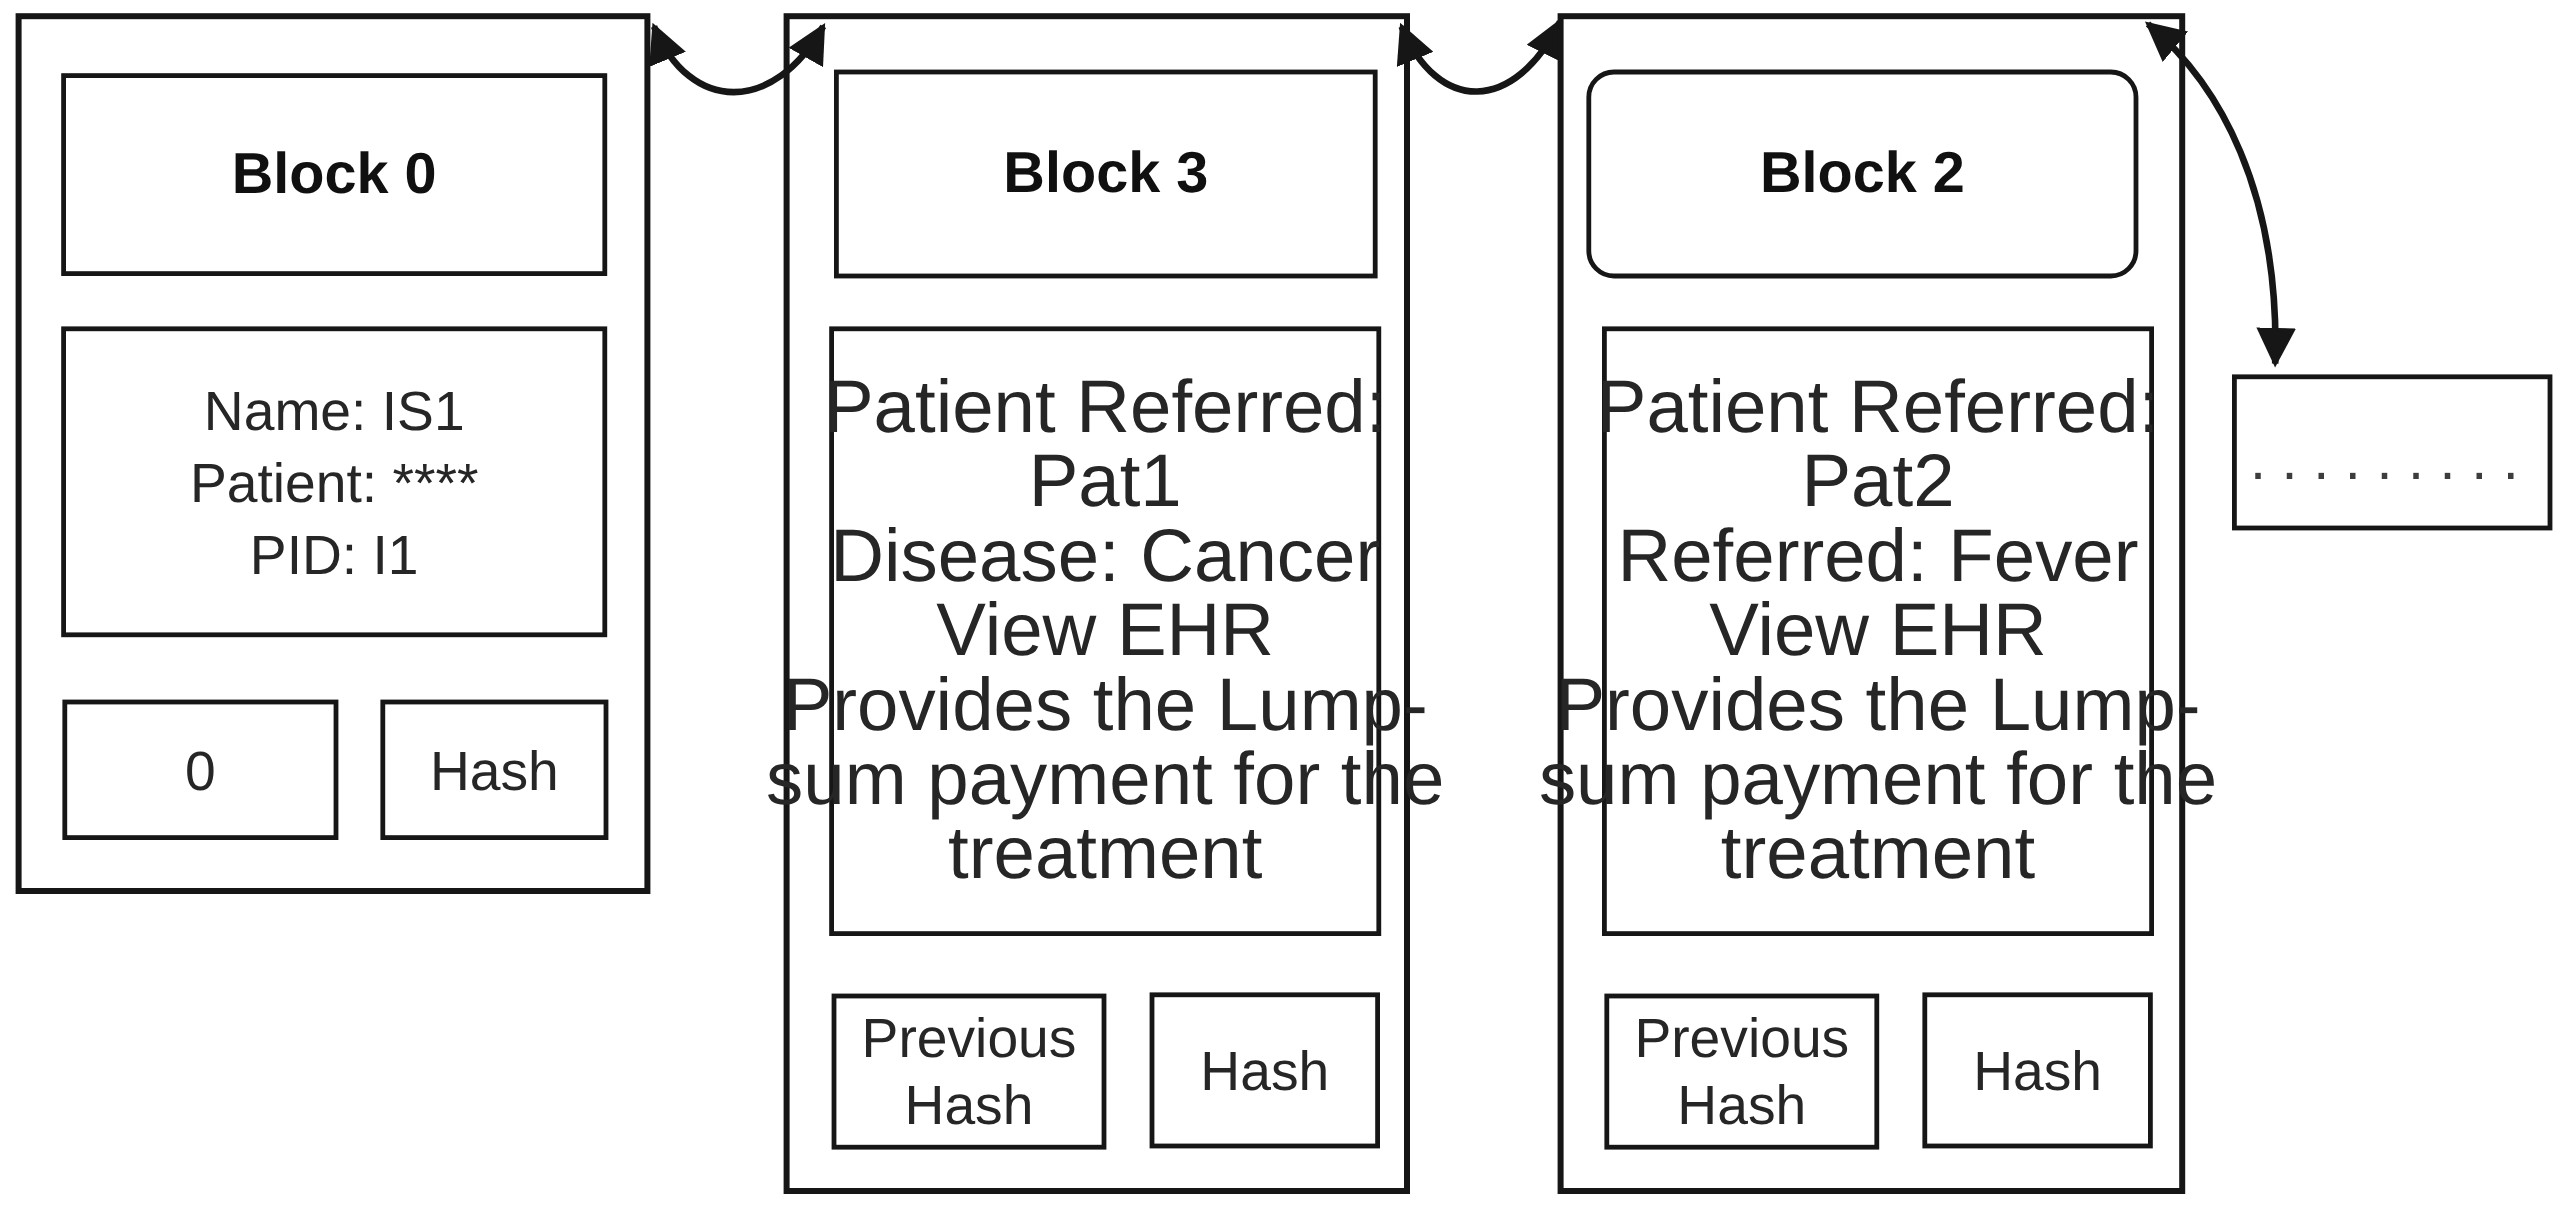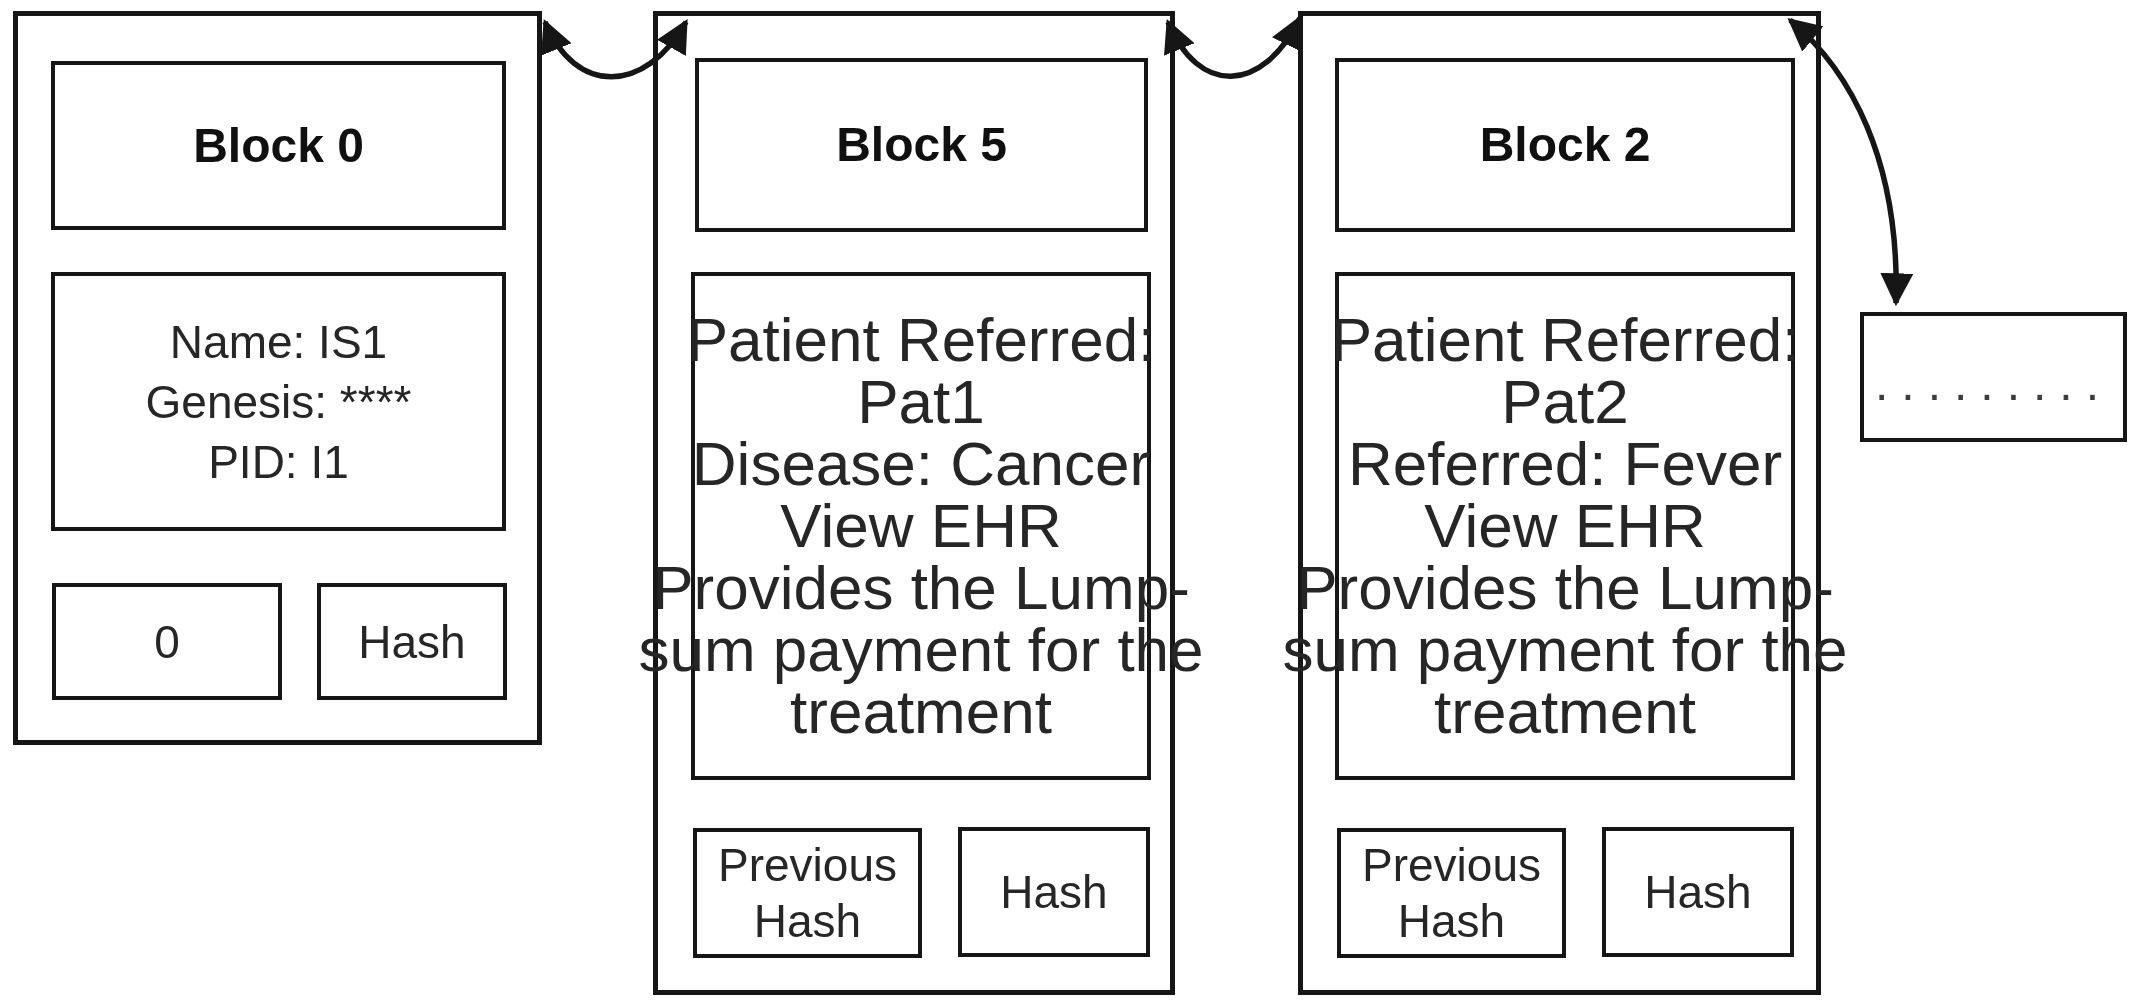--- a/index.html
+++ b/index.html
@@ -51,21 +51,21 @@
   #b0-prev{left:34px;top:567px;width:230px;height:117px;}
   #b0-hash{left:299px;top:567px;width:190px;height:117px;}
   
   #b1{left:653px;top:11px;width:522px;height:984px;}
   #b1-title{left:37px;top:42px;width:453px;height:174px;}
   #b1-content{left:33px;top:256px;width:460px;height:508px;}
   #b1-prev{left:35px;top:812px;width:229px;height:130px;}
   #b1-hash{left:300px;top:811px;width:192px;height:130px;}
   
   #b2{left:1298px;top:11px;width:523px;height:984px;}
-  #b2-title{left:32px;top:42px;width:460px;height:174px;}
+  #b2-title{left:19px;top:42px;width:460px;height:174px;border-radius:23px;}
   #b2-content{left:32px;top:256px;width:460px;height:508px;}
   #b2-prev{left:34px;top:812px;width:229px;height:130px;}
   #b2-hash{left:299px;top:811px;width:192px;height:130px;}
   
   #cont{left:1860px;top:312px;width:267px;height:130px;}
   
   #arrows{position:absolute;left:0;top:0;width:2138px;height:1005px;pointer-events:none;}
   #arrows path.link{
     fill:none;
     stroke:var(--line,#161616);
@@ -88,34 +88,34 @@
     <path class="link" d="M1168,22 C1198,95 1262,95 1300,18" marker-start="url(#ah)" marker-end="url(#ah)"></path>
     <path class="link" d="M1790,20 C1850,70 1900,160 1896,303" marker-start="url(#ah)" marker-end="url(#ah)"></path>
   </svg>
 
   <div class="box outer" id="b0">
     <div class="box" id="b0-title">
       <div class="title-line">Block 0</div>
     </div>
     <div class="box" id="b0-info">
       <div class="info-line">Name: IS1</div>
-      <div class="info-line">Genesis: ****</div>
+      <div class="info-line">Patient: ****</div>
       <div class="info-line">PID: I1</div>
     </div>
     <div class="box" id="b0-prev">
       <div class="small-label">0</div>
     </div>
     <div class="box" id="b0-hash">
       <div class="small-label">Hash</div>
     </div>
   </div>
 
   <div class="box outer" id="b1">
     <div class="box" id="b1-title">
-      <div class="title-line">Block 5</div>
+      <div class="title-line">Block 3</div>
     </div>
     <div class="box" id="b1-content">
       <div class="body-line">Patient Referred:</div>
       <div class="body-line">Pat1</div>
       <div class="body-line">Disease: Cancer</div>
       <div class="body-line">View EHR</div>
       <div class="body-line">Provides the Lump-</div>
       <div class="body-line">sum payment for the</div>
       <div class="body-line">treatment</div>
     </div>

